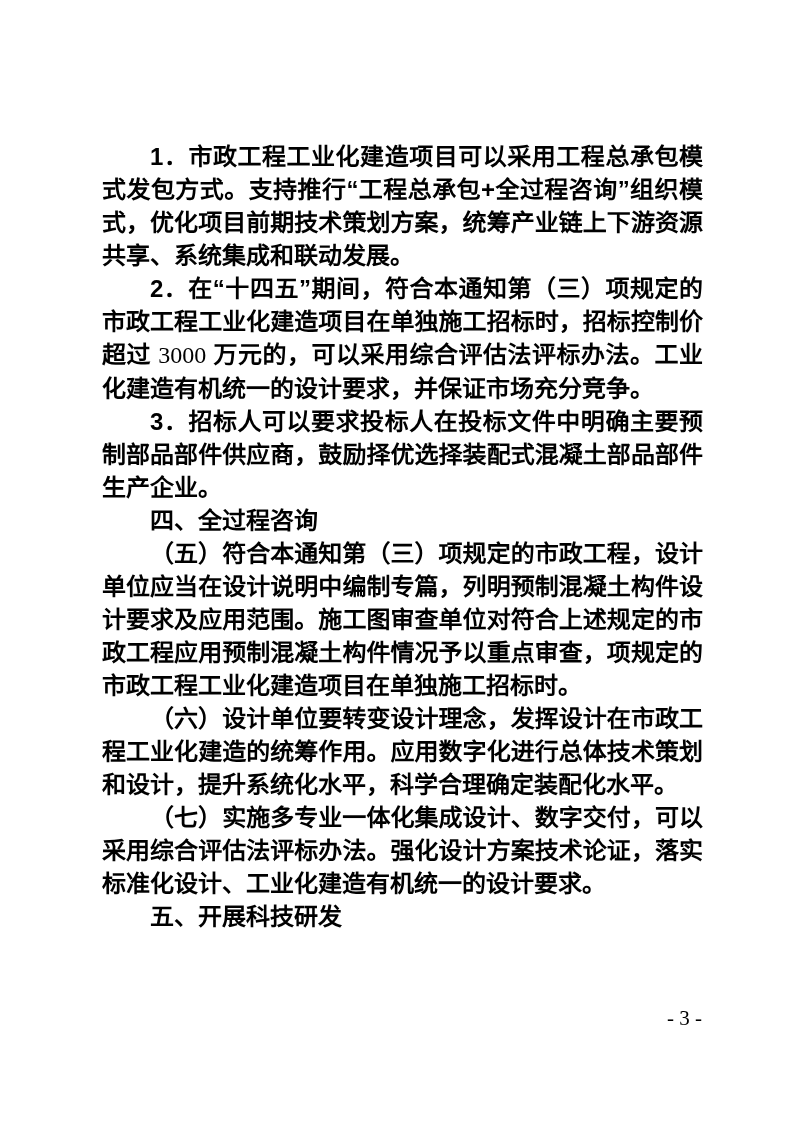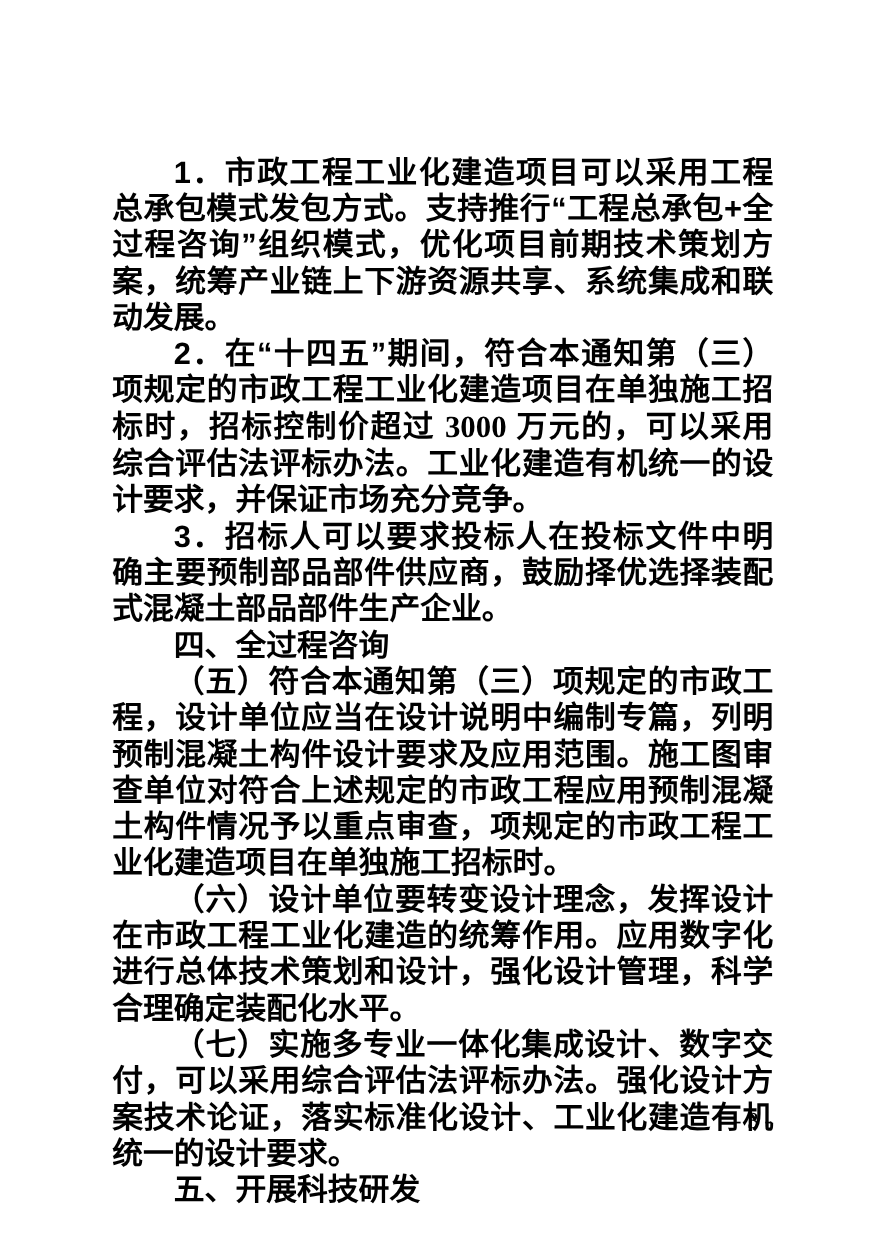--- a/index.html
+++ b/index.html
@@ -18,34 +18,34 @@
   }
   .content {
     position: absolute;
     left: 102px;
     top: 140px;
     width: 601px;
   }
   .content p {
     margin: 0;
     padding: 0;
-    font-size: 28px;
+    font-size: 24px;
     line-height: 33px;
     font-weight: 600;
     text-align: justify;
     text-indent: 2em;
     word-break: break-all;
     font-family: "Liberation Sans", "DejaVu Sans", sans-serif;
   }
   .content p.heading {
     text-align: left;
   }
   .num {
     font-family: "Liberation Serif", "DejaVu Serif", serif;
-    font-weight: 700;
+    font-weight: 400;
   }
   .page-number {
     position: absolute;
     top: 1004px;
     right: 92px;
     font-size: 21px;
     line-height: 28px;
     font-weight: 400;
     color: #000000;
     font-family: "Liberation Serif", "DejaVu Serif", serif;
@@ -54,18 +54,18 @@
 </head>
 <body>
 
 <div class="page">
   <main class="content">
     <p>1．市政工程工业化建造项目可以采用工程总承包模式发包方式。支持推行“工程总承包+全过程咨询”组织模式，优化项目前期技术策划方案，统筹产业链上下游资源共享、系统集成和联动发展。</p>
     <p><span>2．在“十四五”期间，符合本通知第（三）项规定的市政工程工业化建造项目在单独施工招标时，招标控制价超过 </span><span class="num">3000</span><span> 万元的，可以采用综合评估法评标办法。工业化建造有机统一的设计要求，并保证市场充分竞争。</span></p>
     <p>3．招标人可以要求投标人在投标文件中明确主要预制部品部件供应商，鼓励择优选择装配式混凝土部品部件生产企业。</p>
     <p class="heading">四、全过程咨询</p>
     <p>（五）符合本通知第（三）项规定的市政工程，设计单位应当在设计说明中编制专篇，列明预制混凝土构件设计要求及应用范围。施工图审查单位对符合上述规定的市政工程应用预制混凝土构件情况予以重点审查，项规定的市政工程工业化建造项目在单独施工招标时。</p>
-    <p>（六）设计单位要转变设计理念，发挥设计在市政工程工业化建造的统筹作用。应用数字化进行总体技术策划和设计，强化设计管理，科学合理确定装配化水平。</p>
+    <p>（六）设计单位要转变设计理念，发挥设计在市政工程工业化建造的统筹作用。应用数字化进行总体技术策划和设计，提升系统化水平，科学合理确定装配化水平。</p>
     <p>（七）实施多专业一体化集成设计、数字交付，可以采用综合评估法评标办法。强化设计方案技术论证，落实标准化设计、工业化建造有机统一的设计要求。</p>
     <p class="heading">五、开展科技研发</p>
   </main>
   <div class="page-number">- 3 -</div>
 </div>
 
 </body></html>

